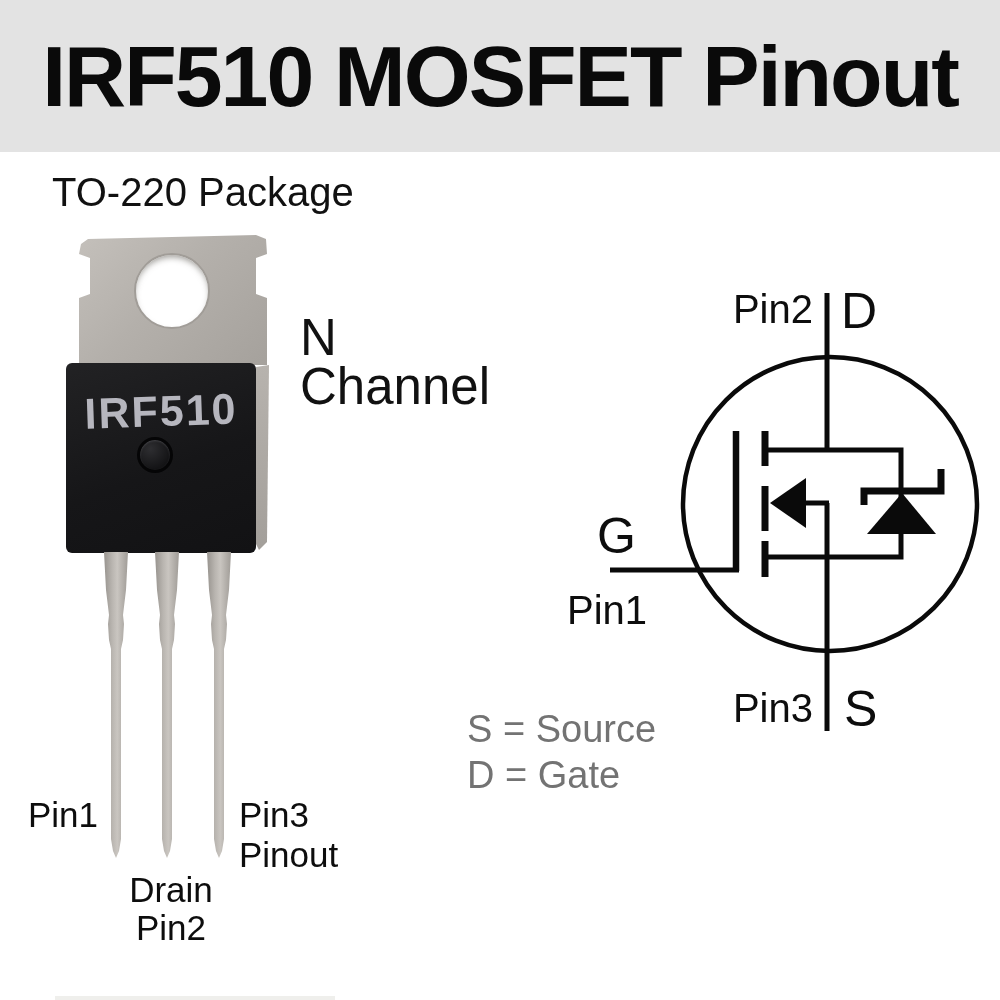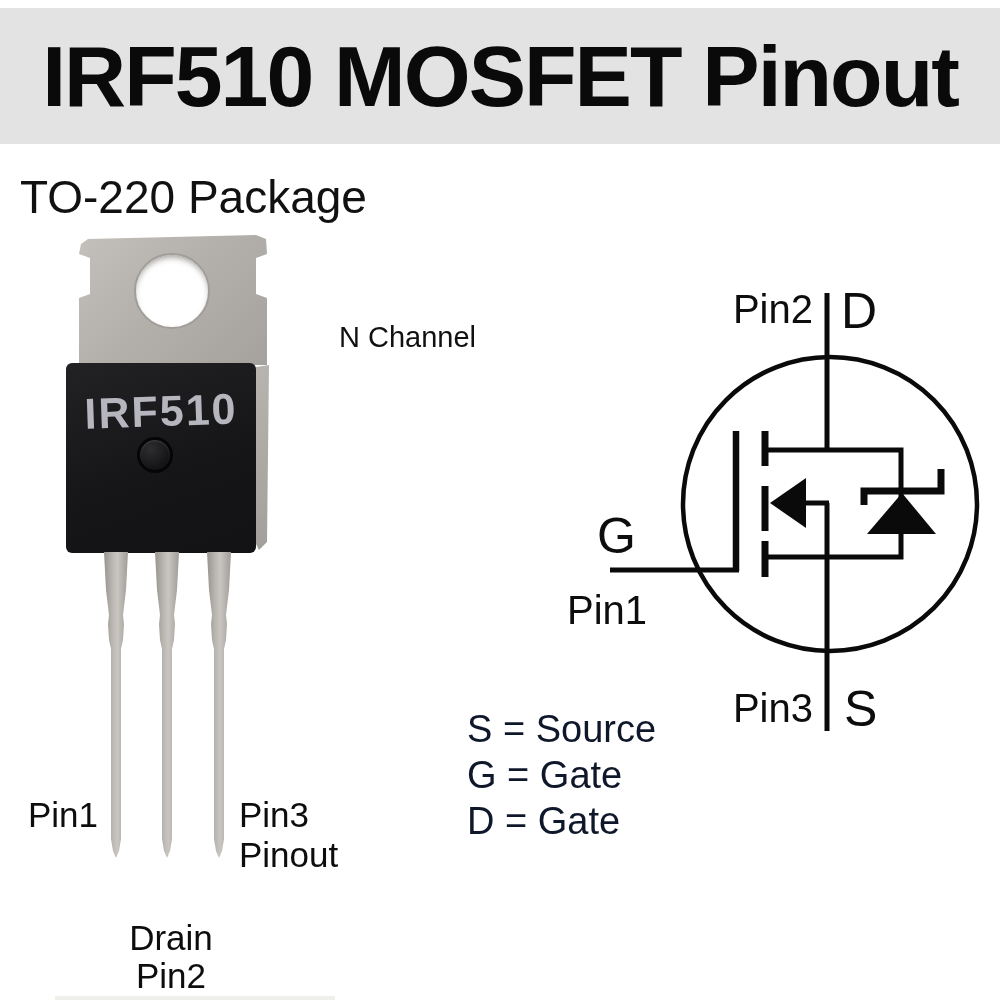--- a/index.html
+++ b/index.html
@@ -1,25 +1,25 @@
 <!DOCTYPE html>
 <html><head>
 <meta charset="utf-8">
 <style>
   html,body{margin:0;padding:0;background:#fff;}
   #page{position:relative;width:1000px;height:1000px;background:#fff;overflow:hidden;
         font-family:"Liberation Sans", sans-serif;color:#0d0d0d;}
 
   
-  .banner{position:absolute;left:0;top:8px;width:1000px;height:136px;background:#e3e3e3;
+  .banner{position:absolute;left:0;top:0;width:1000px;height:152px;background:#e3e3e3;
           display:flex;align-items:center;justify-content:center;}
   .banner h1{margin:0;font-size:86px;font-weight:bold;letter-spacing:-2px;color:#0a0a0a;white-space:nowrap;}
 
   
-  .pkg-label{position:absolute;left:20px;top:170px;font-size:46px;color:#111;white-space:nowrap;}
+  .pkg-label{position:absolute;left:52px;top:170px;font-size:40px;color:#111;white-space:nowrap;}
 
   .metal-tab{position:absolute;left:78px;top:235px;width:190px;height:130px;
              background:linear-gradient(135deg,#c4c0bb 0%,#b4b0ab 45%,#a5a19c 100%);
              clip-path:polygon(3px 9px,10px 4px,178px 0px,188px 4px,189px 19px,178px 23px,178px 59px,189px 63px,189px 130px,1px 130px,1px 63px,12px 59px,12px 23px,1px 19px);}
   .mount-hole{position:absolute;left:134px;top:253px;width:76px;height:76px;border-radius:50%;
               background:#ffffff;border:2px solid #a19d98;box-sizing:border-box;
               box-shadow:inset 0 4px 6px -2px rgba(80,76,70,.55);}
   .tab-sliver{position:absolute;left:256px;top:365px;width:13px;height:185px;
               background:linear-gradient(180deg,#b7b3ae,#a39f9a);
               clip-path:polygon(0px 2px,13px 0px,11px 177px,3px 185px,0px 179px);}
@@ -31,40 +31,40 @@
   .ir-logo{position:absolute;left:71px;top:74px;width:36px;height:36px;border-radius:50%;
            background:radial-gradient(circle at 35% 30%,#2e2e31 0%,#141416 70%);
            border:3px solid #050506;box-sizing:border-box;
            box-shadow:inset 0 1px 2px rgba(170,170,178,.25);}
 
   .lead{position:absolute;top:552px;width:26px;height:308px;
         background:linear-gradient(90deg,#938f8a 0%,#b9b5b0 35%,#c9c5c0 55%,#9c9893 100%);
         clip-path:polygon(1px 0px,25px 0px,23px 38px,20px 63px,21px 72px,20px 88px,18px 97px,18px 287px,16px 299px,13px 306px,10px 299px,8px 287px,8px 97px,6px 88px,5px 72px,6px 63px,3px 38px);}
   .lead.l1{left:103px;} .lead.l2{left:154px;} .lead.l3{left:206px;}
 
-  .devtype{position:absolute;left:300px;top:313px;width:215px;text-align:center;
-           font-size:29px;line-height:49px;color:#111;}
+  .devtype{position:absolute;left:300px;top:313px;width:215px;
+           font-size:51px;line-height:49px;color:#111;}
 
   
   .pinlabels{font-size:35px;line-height:39px;color:#0d0d0d;position:absolute;}
   .pl1{left:8px;top:795px;width:110px;text-align:center;}
   .pl3{left:239px;top:795px;width:170px;text-align:left;line-height:40px;}
-  .pl2{left:96px;top:871px;width:150px;text-align:center;line-height:38px;margin-top:48px;}
+  .pl2{left:96px;top:871px;width:150px;text-align:center;line-height:38px;}
 
   
   .sch-pin{position:absolute;font-size:40px;color:#0d0d0d;white-space:nowrap;}
   .sch-letter{position:absolute;font-size:50px;color:#0d0d0d;white-space:nowrap;}
   .lbl-pin2{left:695px;top:287px;width:118px;text-align:right;}
   .lbl-d{left:841px;top:282px;}
   .lbl-g{left:597px;top:507px;}
   .lbl-pin1{left:557px;top:588px;width:100px;text-align:center;}
   .lbl-pin3{left:695px;top:686px;width:118px;text-align:right;}
   .lbl-s{left:844px;top:680px;}
 
-  .legend{position:absolute;left:467px;top:706px;font-size:38px;line-height:46px;color:#0f172a;}
+  .legend{position:absolute;left:467px;top:706px;font-size:38px;line-height:46px;color:#737373;}
 
   svg.symbol{position:absolute;left:0;top:0;pointer-events:none;}
 
   .bottom-artifact{position:absolute;left:55px;top:996px;width:280px;height:4px;background:#efefec;}
 </style>
 </head>
 <body>
 
 <div id="page">
 
@@ -130,18 +130,17 @@
 
   <div class="sch-pin lbl-pin2">Pin2</div>
   <div class="sch-letter lbl-d">D</div>
   <div class="sch-letter lbl-g">G</div>
   <div class="sch-pin lbl-pin1">Pin1</div>
   <div class="sch-pin lbl-pin3">Pin3</div>
   <div class="sch-letter lbl-s">S</div>
 
   <div class="legend">
     <div>S = Source</div>
-    <div>G = Gate</div>
     <div>D = Gate</div>
   </div>
 
   <div class="bottom-artifact"></div>
 </div>
 
 </body></html>

